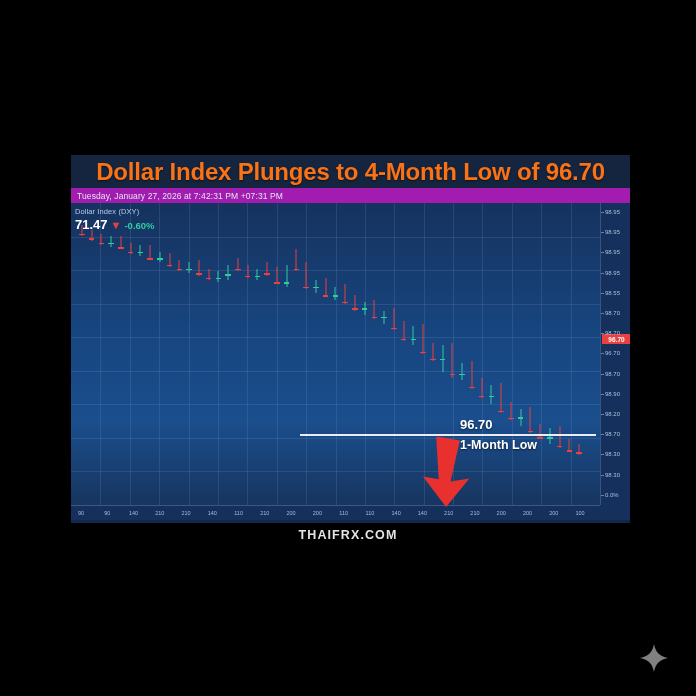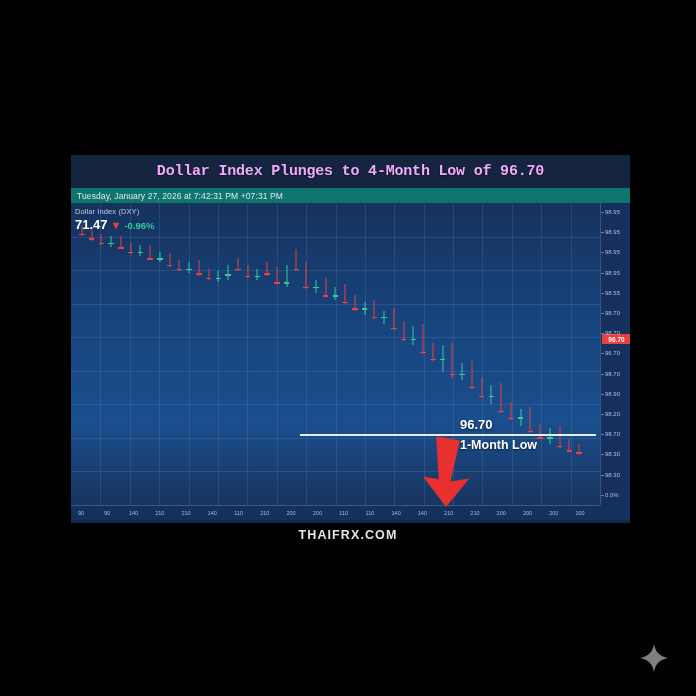--- a/index.html
+++ b/index.html
@@ -13,29 +13,28 @@
     position:absolute; left:71px; top:155px; width:559px; height:368px;
     background:#14274a; overflow:hidden;
   }
 
   
   #titlebar {
     position:absolute; left:0; top:0; width:100%; height:33px;
     background:#16253f; display:flex; align-items:center; justify-content:center;
   }
   #chart-title {
-    color:#f0abfc; font-size:15px; font-weight:bold; letter-spacing:-0.2px;
+    color:#f97316; font-size:24px; font-weight:bold; letter-spacing:-0.2px;
     text-shadow:0 1px 2px rgba(0,0,0,.55);
-    font-family:Liberation Mono, monospace;
   }
 
   
   #datebar {
     position:absolute; left:0; top:33px; width:100%; height:15px;
-    background:#0f766e; display:flex; align-items:center;
+    background:#a21caf; display:flex; align-items:center;
   }
   #date-text {
     color:#dfe6f2; font-size:8.5px; padding-left:6px; letter-spacing:.1px;
     white-space:nowrap;
   }
 
   
   #plot {
     position:absolute; left:0; top:48px; width:529px; height:302px;
     background:linear-gradient(180deg,#16325e 0%,#17457f 42%,#1a4e8d 72%,#17355f 100%);
@@ -353,21 +352,21 @@
             <div class="wick" style="top: 0px; height: 100%; background: rgb(232, 65, 63);"></div>
             <div class="body" style="top: 8.73333px; height: 1.4px; background: rgb(232, 65, 63);"></div>
           </div>
         </div>
 
       <div id="legend">
         <span id="legend-symbol">Dollar Index (DXY)</span>
         <div id="legend-row">
           <span id="legend-price">71.47</span>
           <span id="legend-arrow">▼</span>
-          <span id="legend-change">-0.96%</span>
+          <span id="legend-change">-0.60%</span>
         </div>
       </div>
     </div>
 
     <div id="paxis">
       <div id="pmarker" style="top: 131px;">96.70</div>
     <div class="ptick" style="top: 6px;">98.95</div>
         <div class="ptick" style="top: 26.2px;">98.95</div>
         <div class="ptick" style="top: 46.4px;">98.95</div>
         <div class="ptick" style="top: 66.6px;">98.95</div>

